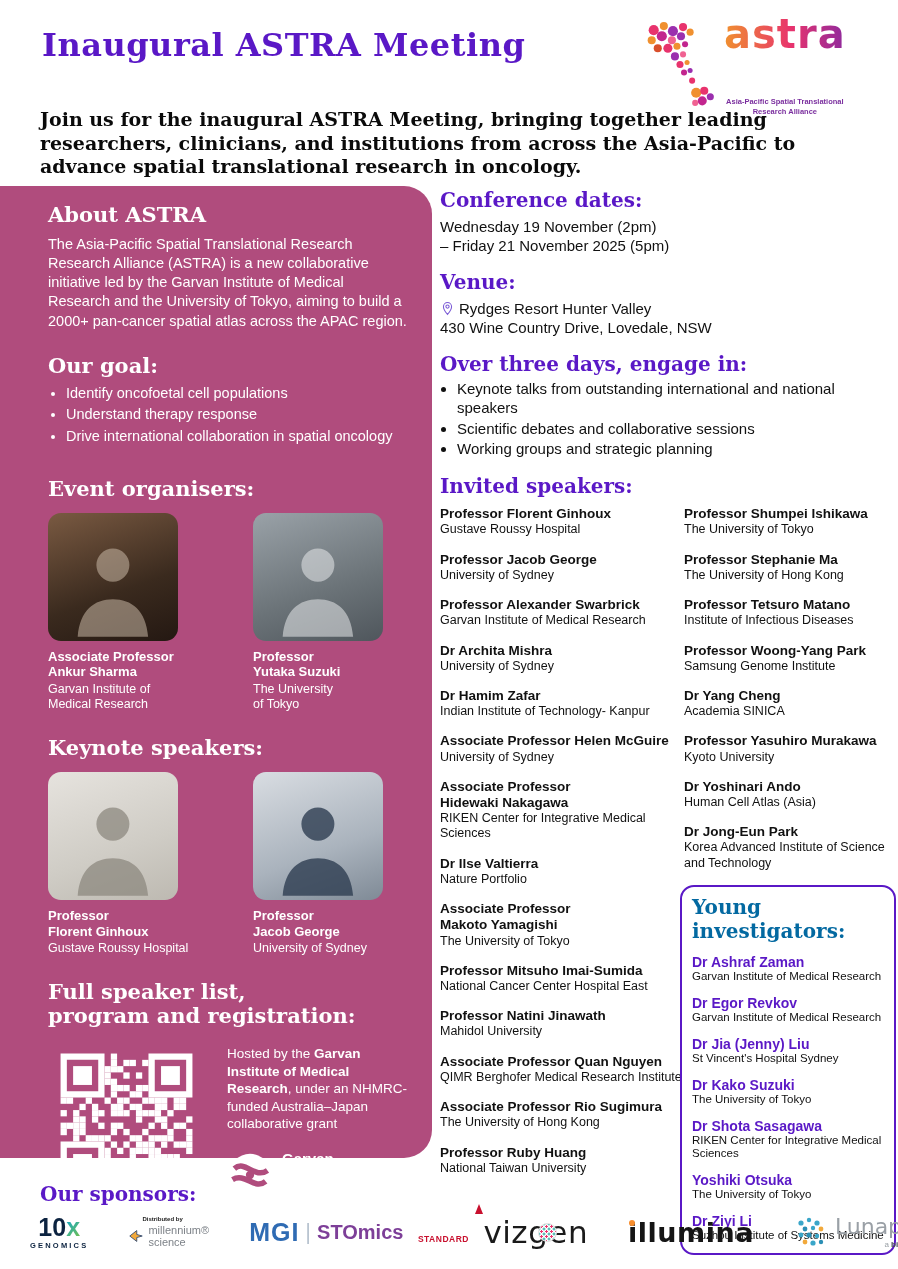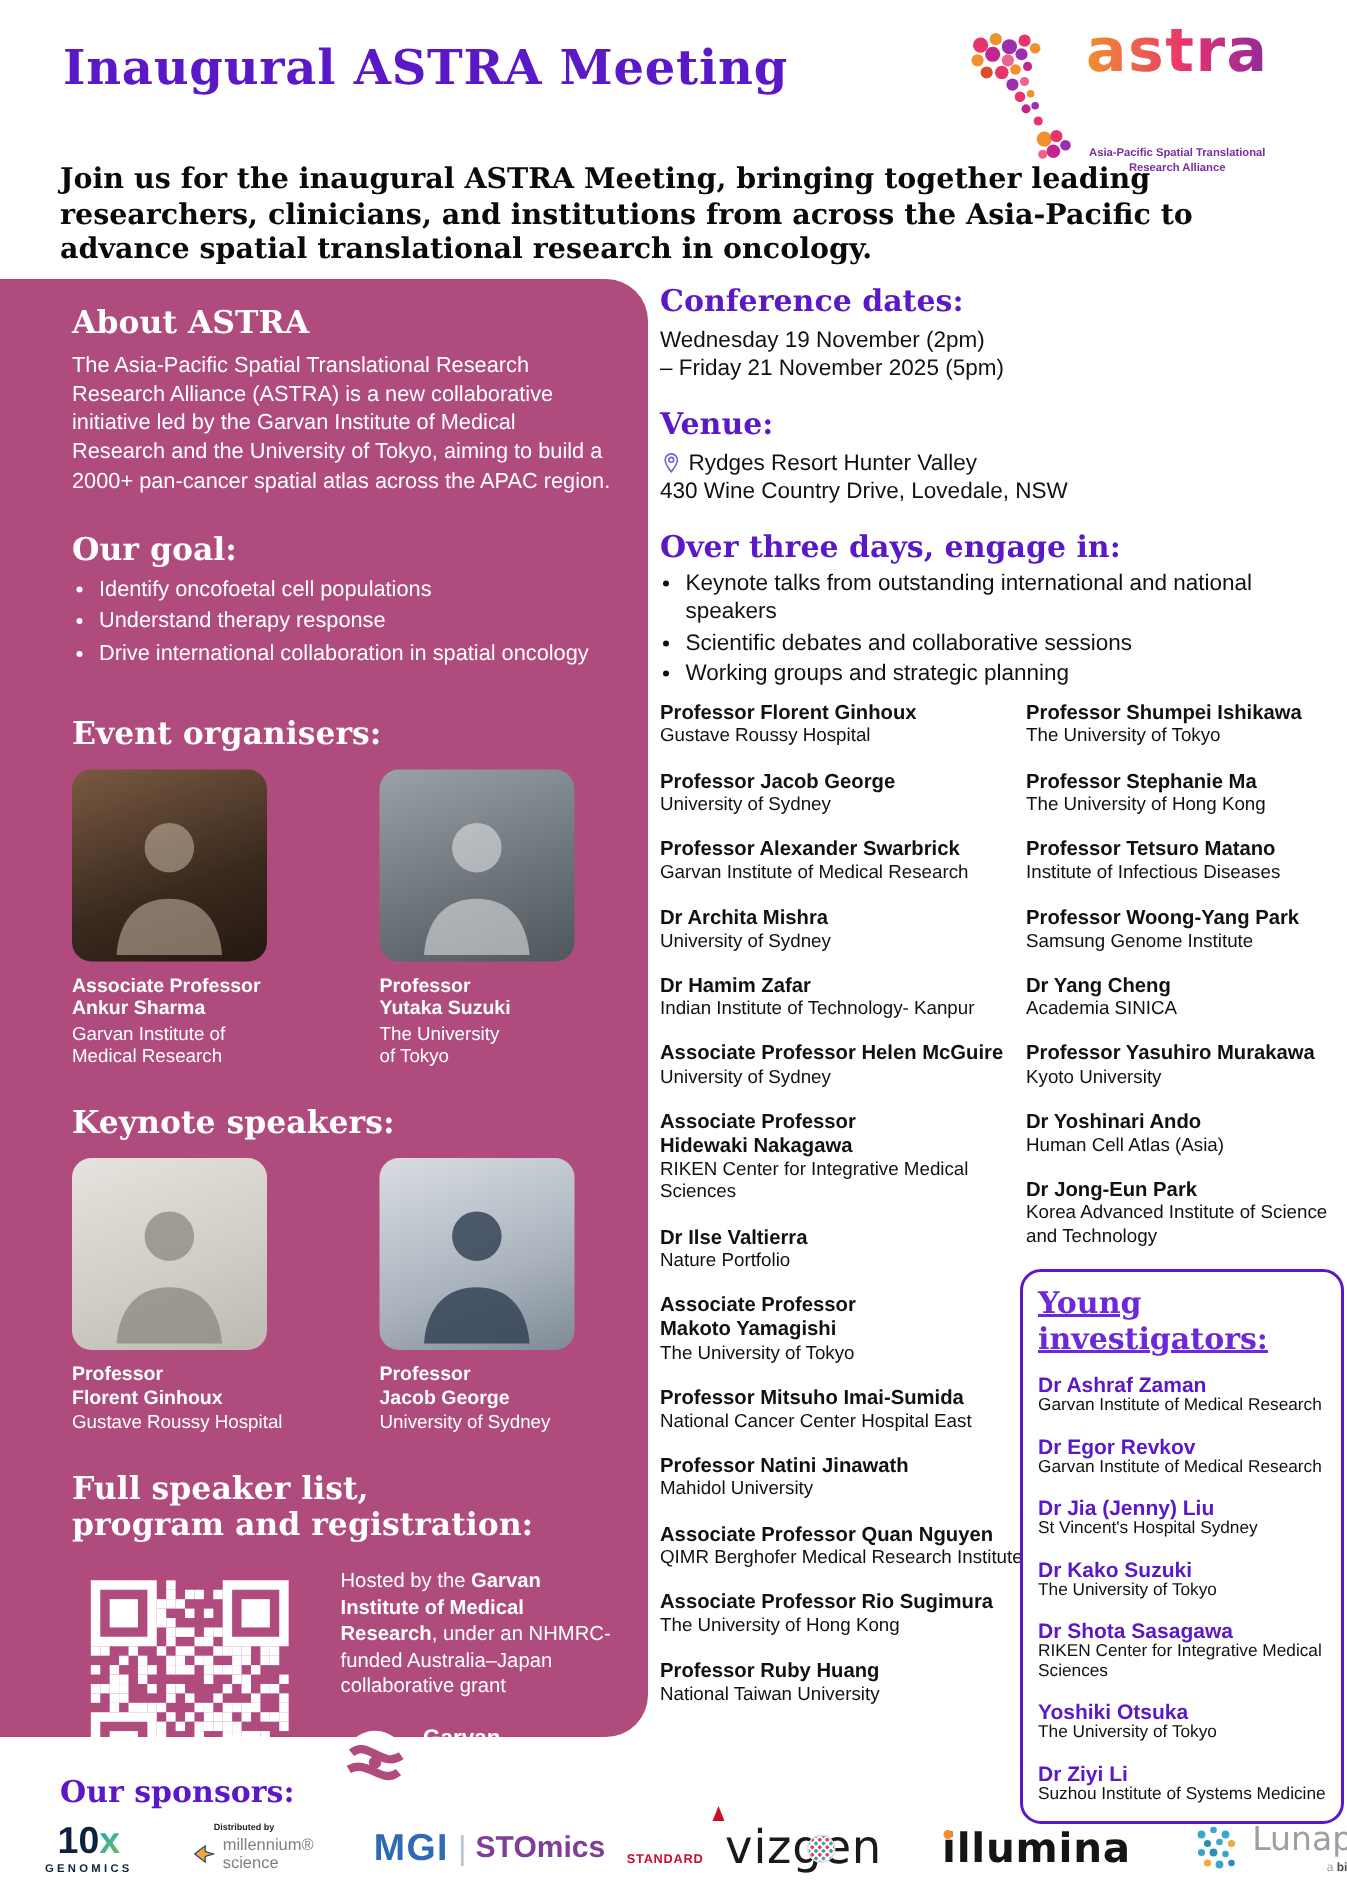--- a/index.html
+++ b/index.html
@@ -63,21 +63,21 @@
   .right-col ul{margin:4px 0 0;padding-left:17px;font-size:15px;line-height:1.25;}
   .right-col li{margin:2px 0;}
   .spk-cols{display:flex;margin-top:8px;}
   .spk-col1{flex:0 0 244px;}
   .spk-col2{flex:1;}
   .spk{margin-bottom:14px;}
   .spk .n{font-weight:bold;font-size:13.5px;line-height:1.2;white-space:pre-line;}
   .spk .a{font-size:12.5px;line-height:1.22;color:#111;}
   .nowrap{white-space:nowrap;}
   .yi-box{border:2px solid #5a18c6;border-radius:14px;padding:8px 10px 10px;margin-top:4px;margin-left:-4px;}
-  .yi-h{font-family:"DejaVu Serif",serif;font-weight:bold;font-size:20px;color:#6d28d9;margin:0;text-decoration:underline;}
+  .yi-h{font-family:"DejaVu Serif",serif;font-weight:bold;font-size:20px;color:#0369a1;margin:0;}
   .yi{margin-top:11px;}
   .yi .n{color:#5a18c6;font-weight:bold;font-size:14px;line-height:1.15;}
   .yi .a{font-size:11.5px;line-height:1.2;color:#111;}
 
   
   .sponsors{position:absolute;left:0;top:1180px;width:898px;}
   .sp-h{position:absolute;left:40px;top:2px;}
   .logo-row{position:absolute;left:30px;top:28px;width:856px;display:flex;align-items:center;gap:40px;}
   .s-item{display:flex;align-items:center;}
   .tenx-wrap{flex-direction:column;line-height:1;}
@@ -413,20 +413,21 @@
     <div>430 Wine Country Drive, Lovedale, NSW</div>
   </div>
 
   <h2 class="rh mt">Over three days, engage in:</h2>
   <ul>
     <li>Keynote talks from outstanding international and national speakers</li>
     <li>Scientific debates and collaborative sessions</li>
     <li>Working groups and strategic planning</li>
   </ul>
 
+  <h2 class="rh mt">Invited speakers:</h2>
   <div class="spk-cols">
 
     <div class="spk-col1">
       <div class="spk">
           <div class="n">Professor Florent Ginhoux</div>
           <div class="a">Gustave Roussy Hospital</div>
         </div>
       <div class="spk">
           <div class="n">Professor Jacob George</div>
           <div class="a">University of Sydney</div>

